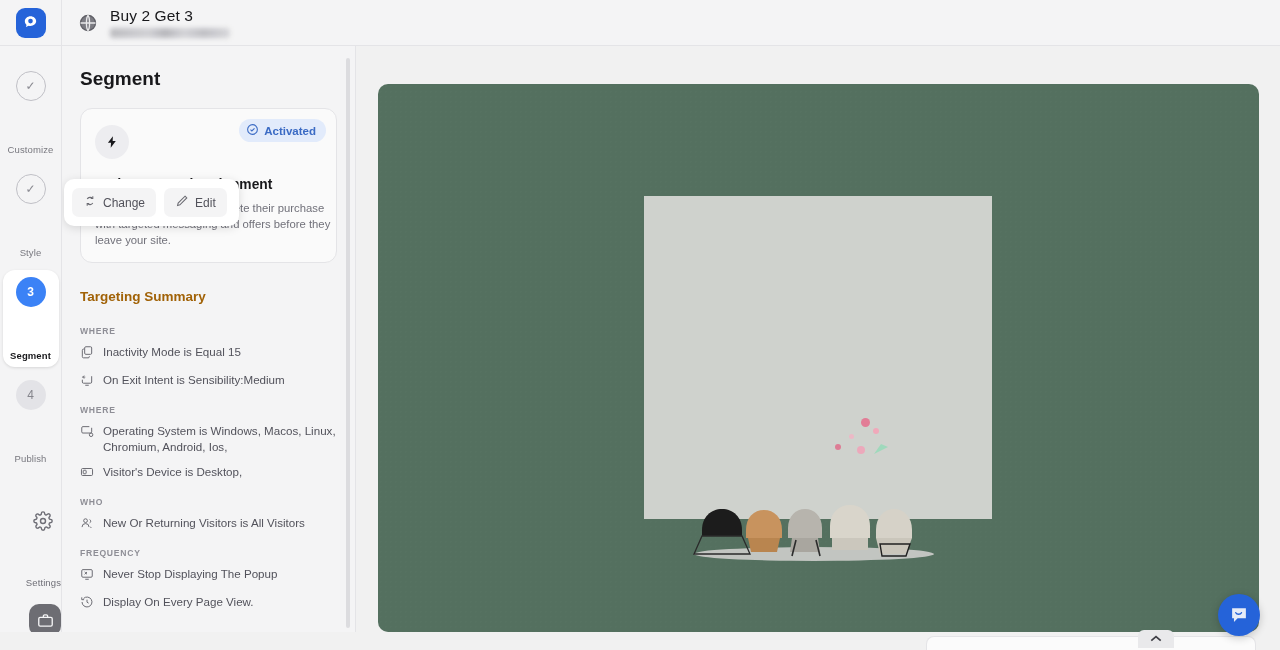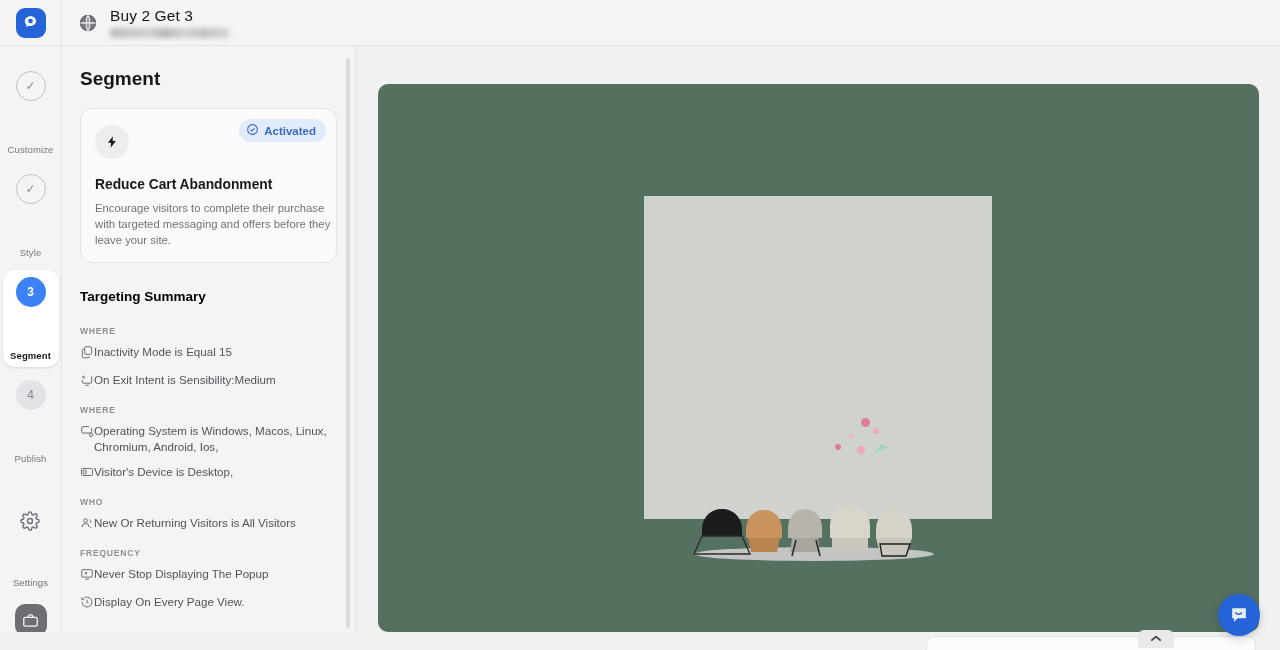--- a/index.html
+++ b/index.html
@@ -39,21 +39,21 @@
     display: flex; align-items: center; justify-content: center;
     font-size: 12px; color: #8b8b92; border: 1.4px solid #c7c7cc;
   }
   .step-circle.done { border-color: #c0c0c6; }
   .step-circle.num { background: #e3e3e7; border: none; color: #85858c; font-weight: 500; }
   .step.active .step-circle { background: #3b82f6; border: none; color: #fff; font-weight: 600; }
   .step-label { font-size: 9.5px; color: #78787f; letter-spacing: .1px; margin-top: 39px; }
   .step.active .step-label { color: #18181b; font-weight: 700; }
 
   .rail-bottom { position: absolute; bottom: 14px; left: 0; width: 100%;
-    display: flex; flex-direction: column; align-items: center; gap: 16px; }
+    display: flex; flex-direction: column; align-items: flex-end; gap: 16px; }
   .rail-settings { display: flex; flex-direction: column; align-items: center; gap: 3px; cursor: pointer; }
   .rail-settings .step-label { color: #6e6e76; }
   .rail-case {
     width: 32px; height: 32px; border-radius: 10px; background: #6d6d73;
     display: flex; align-items: center; justify-content: center; cursor: pointer;
   }
 
   
   .header {
     position: absolute; left: 62px; top: 0; width: 1218px; height: 46px;
@@ -96,24 +96,24 @@
   .actions {
     position: absolute; left: 2px; top: 133px; width: 175px;
     background: #fff; border-radius: 10px; box-shadow: 0 2px 10px rgba(0,0,0,.13);
     padding: 9px 8px; display: flex; gap: 8px; z-index: 3;
   }
   .act-btn {
     display: flex; align-items: center; gap: 6px; background: #f4f4f5;
     border-radius: 7px; padding: 6px 11px; font-size: 12px; color: #52525b; cursor: pointer;
   }
 
-  .sec-title { font-size: 13.5px; font-weight: 700; color: #000000; margin: 26px 0 22px; }
+  .sec-title { font-size: 13.5px; font-weight: 700; color: #a16207; margin: 26px 0 22px; }
   .grp-label { font-size: 8.6px; font-weight: 700; letter-spacing: .75px; color: #8e8e96; margin: 14px 0 8px; }
   .grp-label:first-of-type { margin-top: 0; }
-  .t-row { display: flex; align-items: flex-start; margin-bottom: 9px; }
+  .t-row { display: flex; gap: 9px; align-items: flex-start; margin-bottom: 9px; }
   .t-ico { flex: 0 0 14px; margin-top: 1px; }
   .t-txt { font-size: 11.6px; line-height: 1.38; color: #52525b; }
 
   .panel-scroll { position: absolute; right: 5px; top: 12px; width: 4px; height: 570px;
     background: #dcdcdf; border-radius: 2px; cursor: pointer; }
 
   
   .preview {
     position: absolute; left: 378px; top: 84px; width: 881px; height: 548px;
     background: #54705f; border-radius: 10px; overflow: hidden;
@@ -263,20 +263,39 @@
         <div class="bolt-circle">
           <svg width="14" height="14" viewBox="0 0 24 24" fill="#18181b">
             <path d="M13.5 2L5 13.4h5.3L9.8 22l8.7-11.6h-5.4z"></path>
           </svg>
         </div>
 
         <div class="card-title">Reduce Cart Abandonment</div>
         <div class="card-desc">Encourage visitors to complete their purchase with targeted messaging and offers before they leave your site.</div>
       </div>
 
+      <div class="actions">
+        <div class="act-btn">
+          <span>
+            <svg width="14" height="14" viewBox="0 0 24 24" fill="none" stroke="#6b6b72" stroke-width="1.8">
+              <path d="M16.5 7.5A6 6 0 0 0 7.2 8.6M7.5 16.5a6 6 0 0 0 9.3-1.1"></path>
+              <path d="M16.8 4v3.6h-3.6M7.2 20v-3.6h3.6"></path>
+            </svg>
+          </span>
+          <span>Change</span>
+        </div>
+        <div class="act-btn">
+          <span>
+            <svg width="14" height="14" viewBox="0 0 24 24" fill="none" stroke="#6b6b72" stroke-width="1.8">
+              <path d="M17.2 3.8l3 3L8.4 18.6l-4 1 1-4z"></path>
+            </svg>
+          </span>
+          <span>Edit</span>
+        </div>
+      </div>
 
       <div class="sec-title">Targeting Summary</div>
 
       <div class="grp-label">WHERE</div>
       <div class="t-row">
         <span class="t-ico">
           <svg width="14" height="14" viewBox="0 0 24 24" fill="none" stroke="#6b6b72" stroke-width="1.7">
             <rect x="8" y="3" width="12" height="13" rx="2"></rect>
               <path d="M16 19v1a2 2 0 0 1-2 2H6a2 2 0 0 1-2-2V9a2 2 0 0 1 2-2h1"></path>
           </svg>

